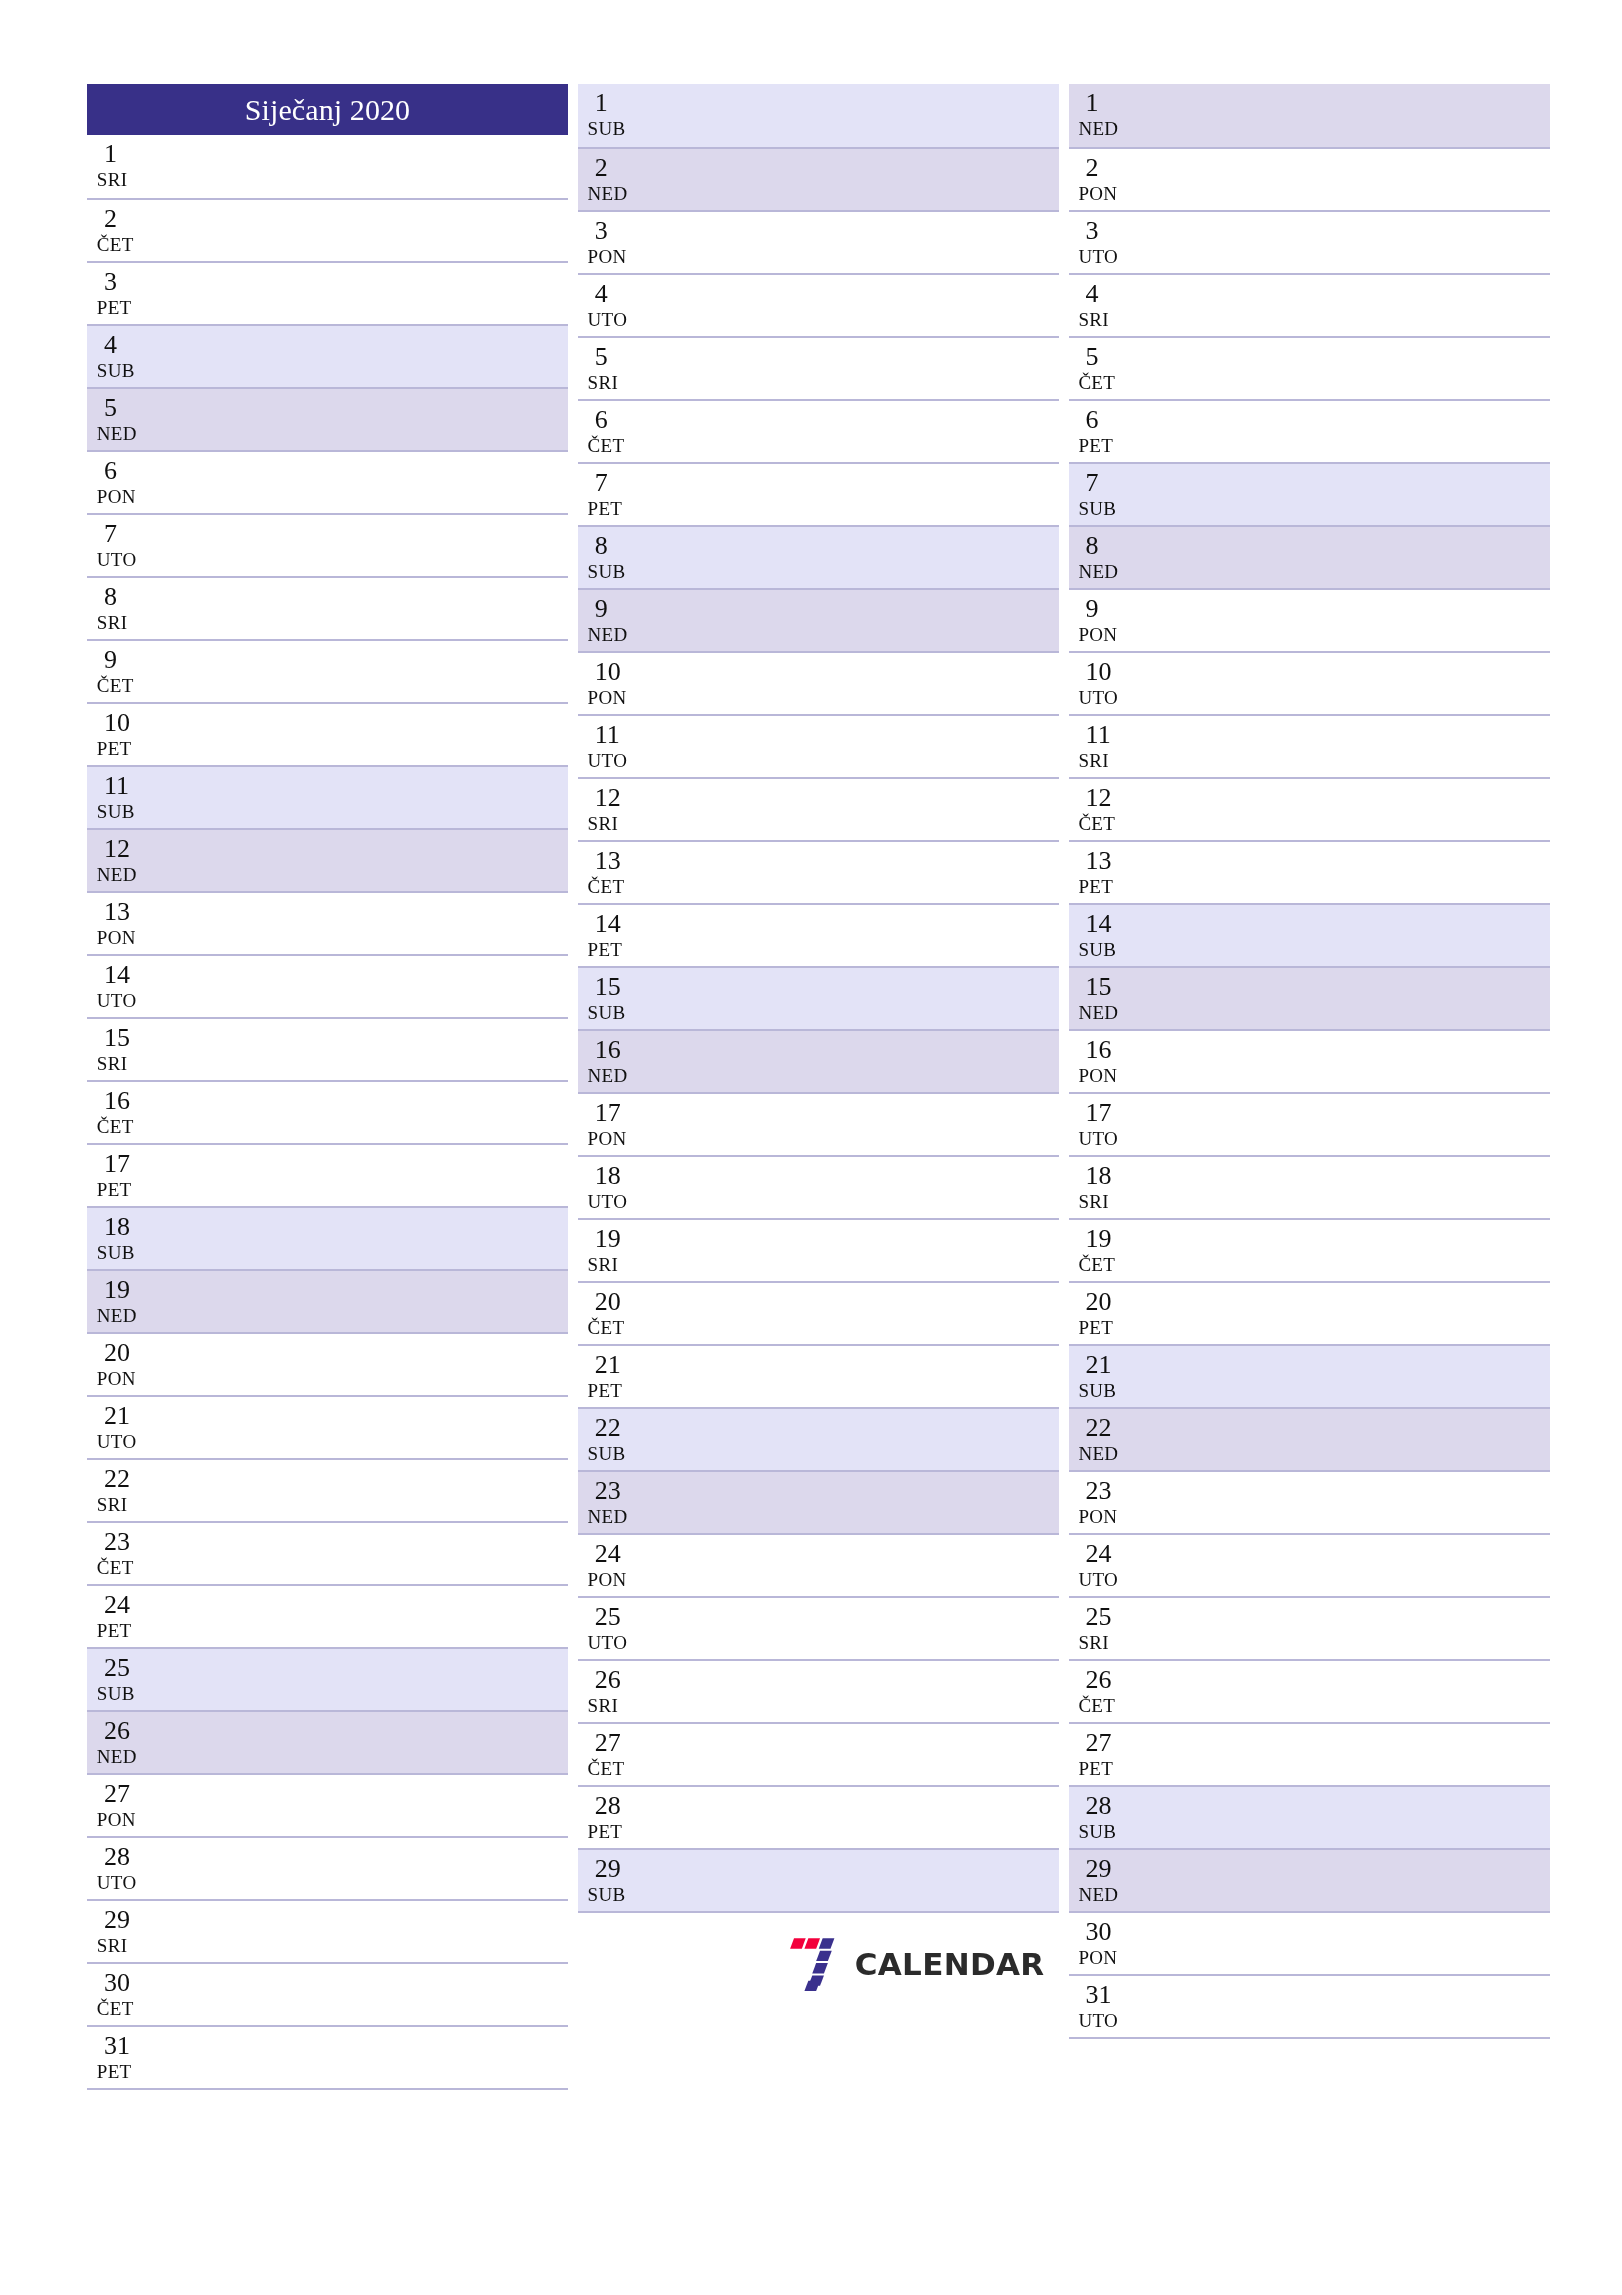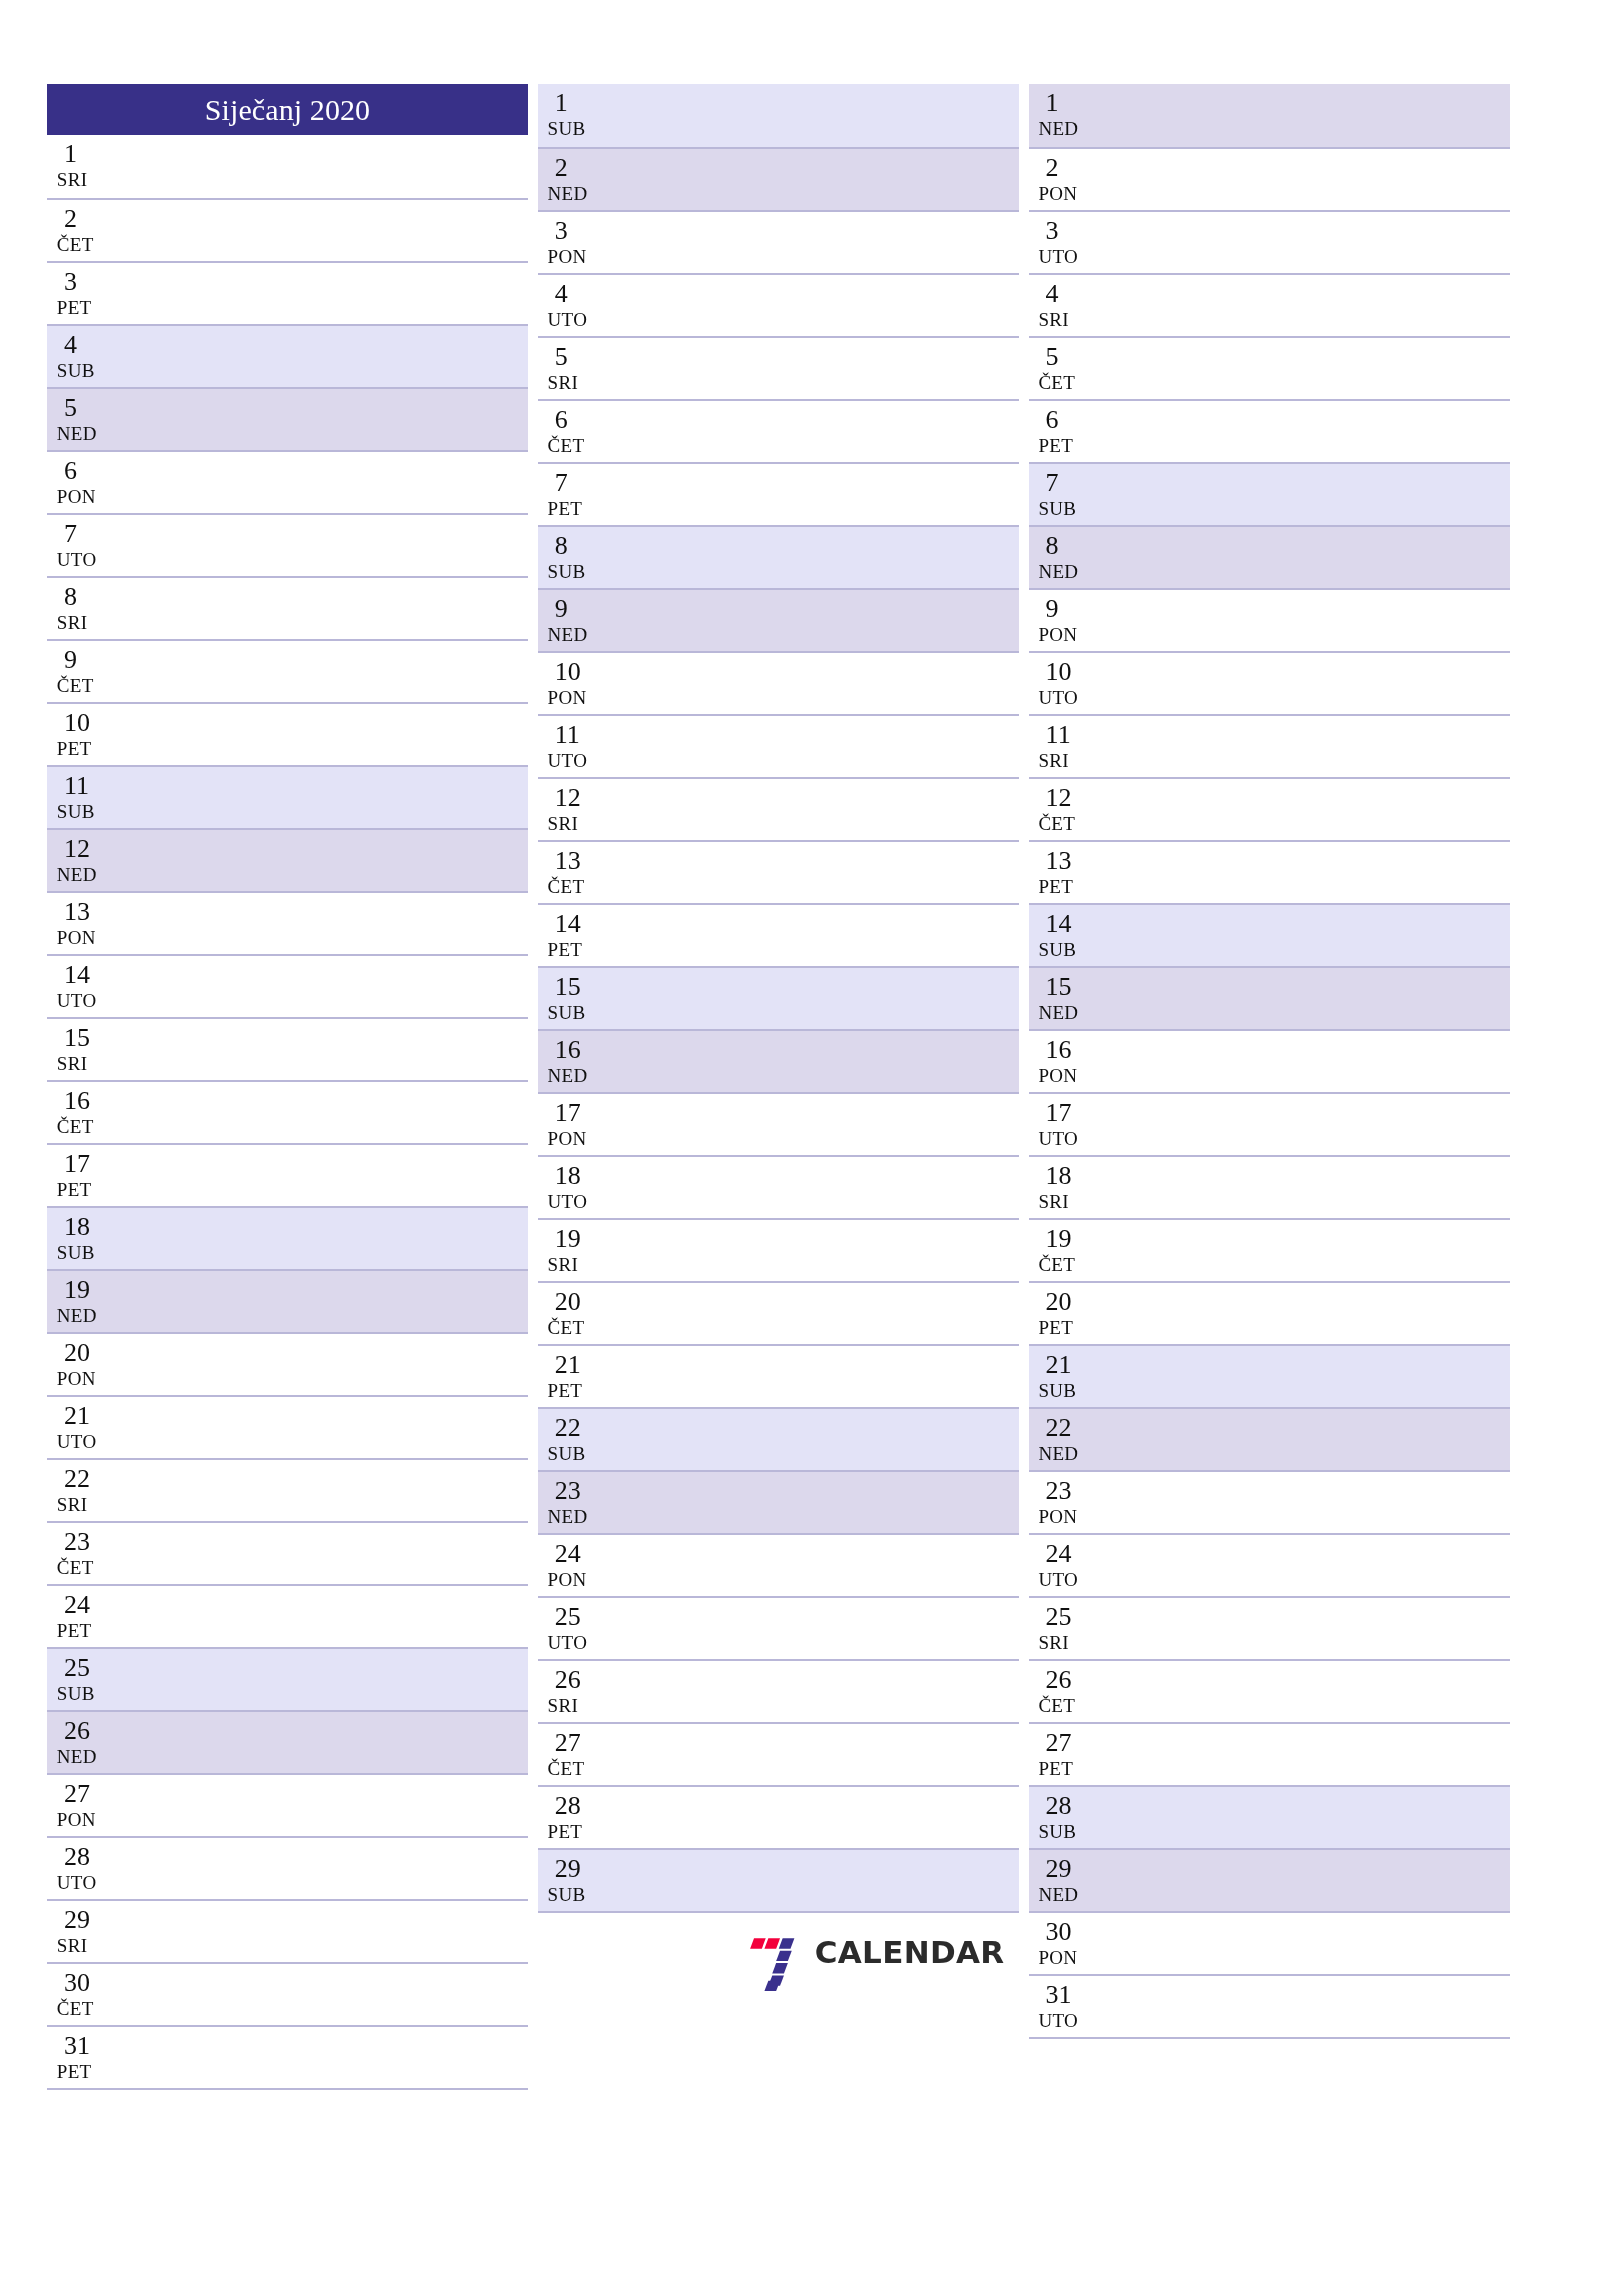--- a/index.html
+++ b/index.html
@@ -12,21 +12,21 @@
     height: 2295px;
     font-family: "Liberation Serif", "DejaVu Serif", serif;
     -webkit-font-smoothing: antialiased;
   }
 
   .page {
     position: relative;
     width: 1623px;
     height: 2295px;
     box-sizing: border-box;
-    padding: 84px 84px 0 47px;
+    padding: 84px 84px 0 87px;
     background: #ffffff;
   }
 
   .months-row {
     display: flex;
     align-items: flex-start;
     gap: 9.8px;
     width: 1454px;
   }
 
@@ -98,20 +98,21 @@
   .logo-slot {
     position: relative;
     height: 98px;
     width: 481px;
   }
   .logo {
     position: absolute;
     right: 14.4px;
     top: 23.6px;
     display: flex;
+    align-items: center;
     gap: 14px;
   }
   .logo-mark {
     position: relative;
     width: 51px;
     height: 56px;
     flex: 0 0 51px;
   }
   .logo-mark svg { display: block; }
   .logo-text {

